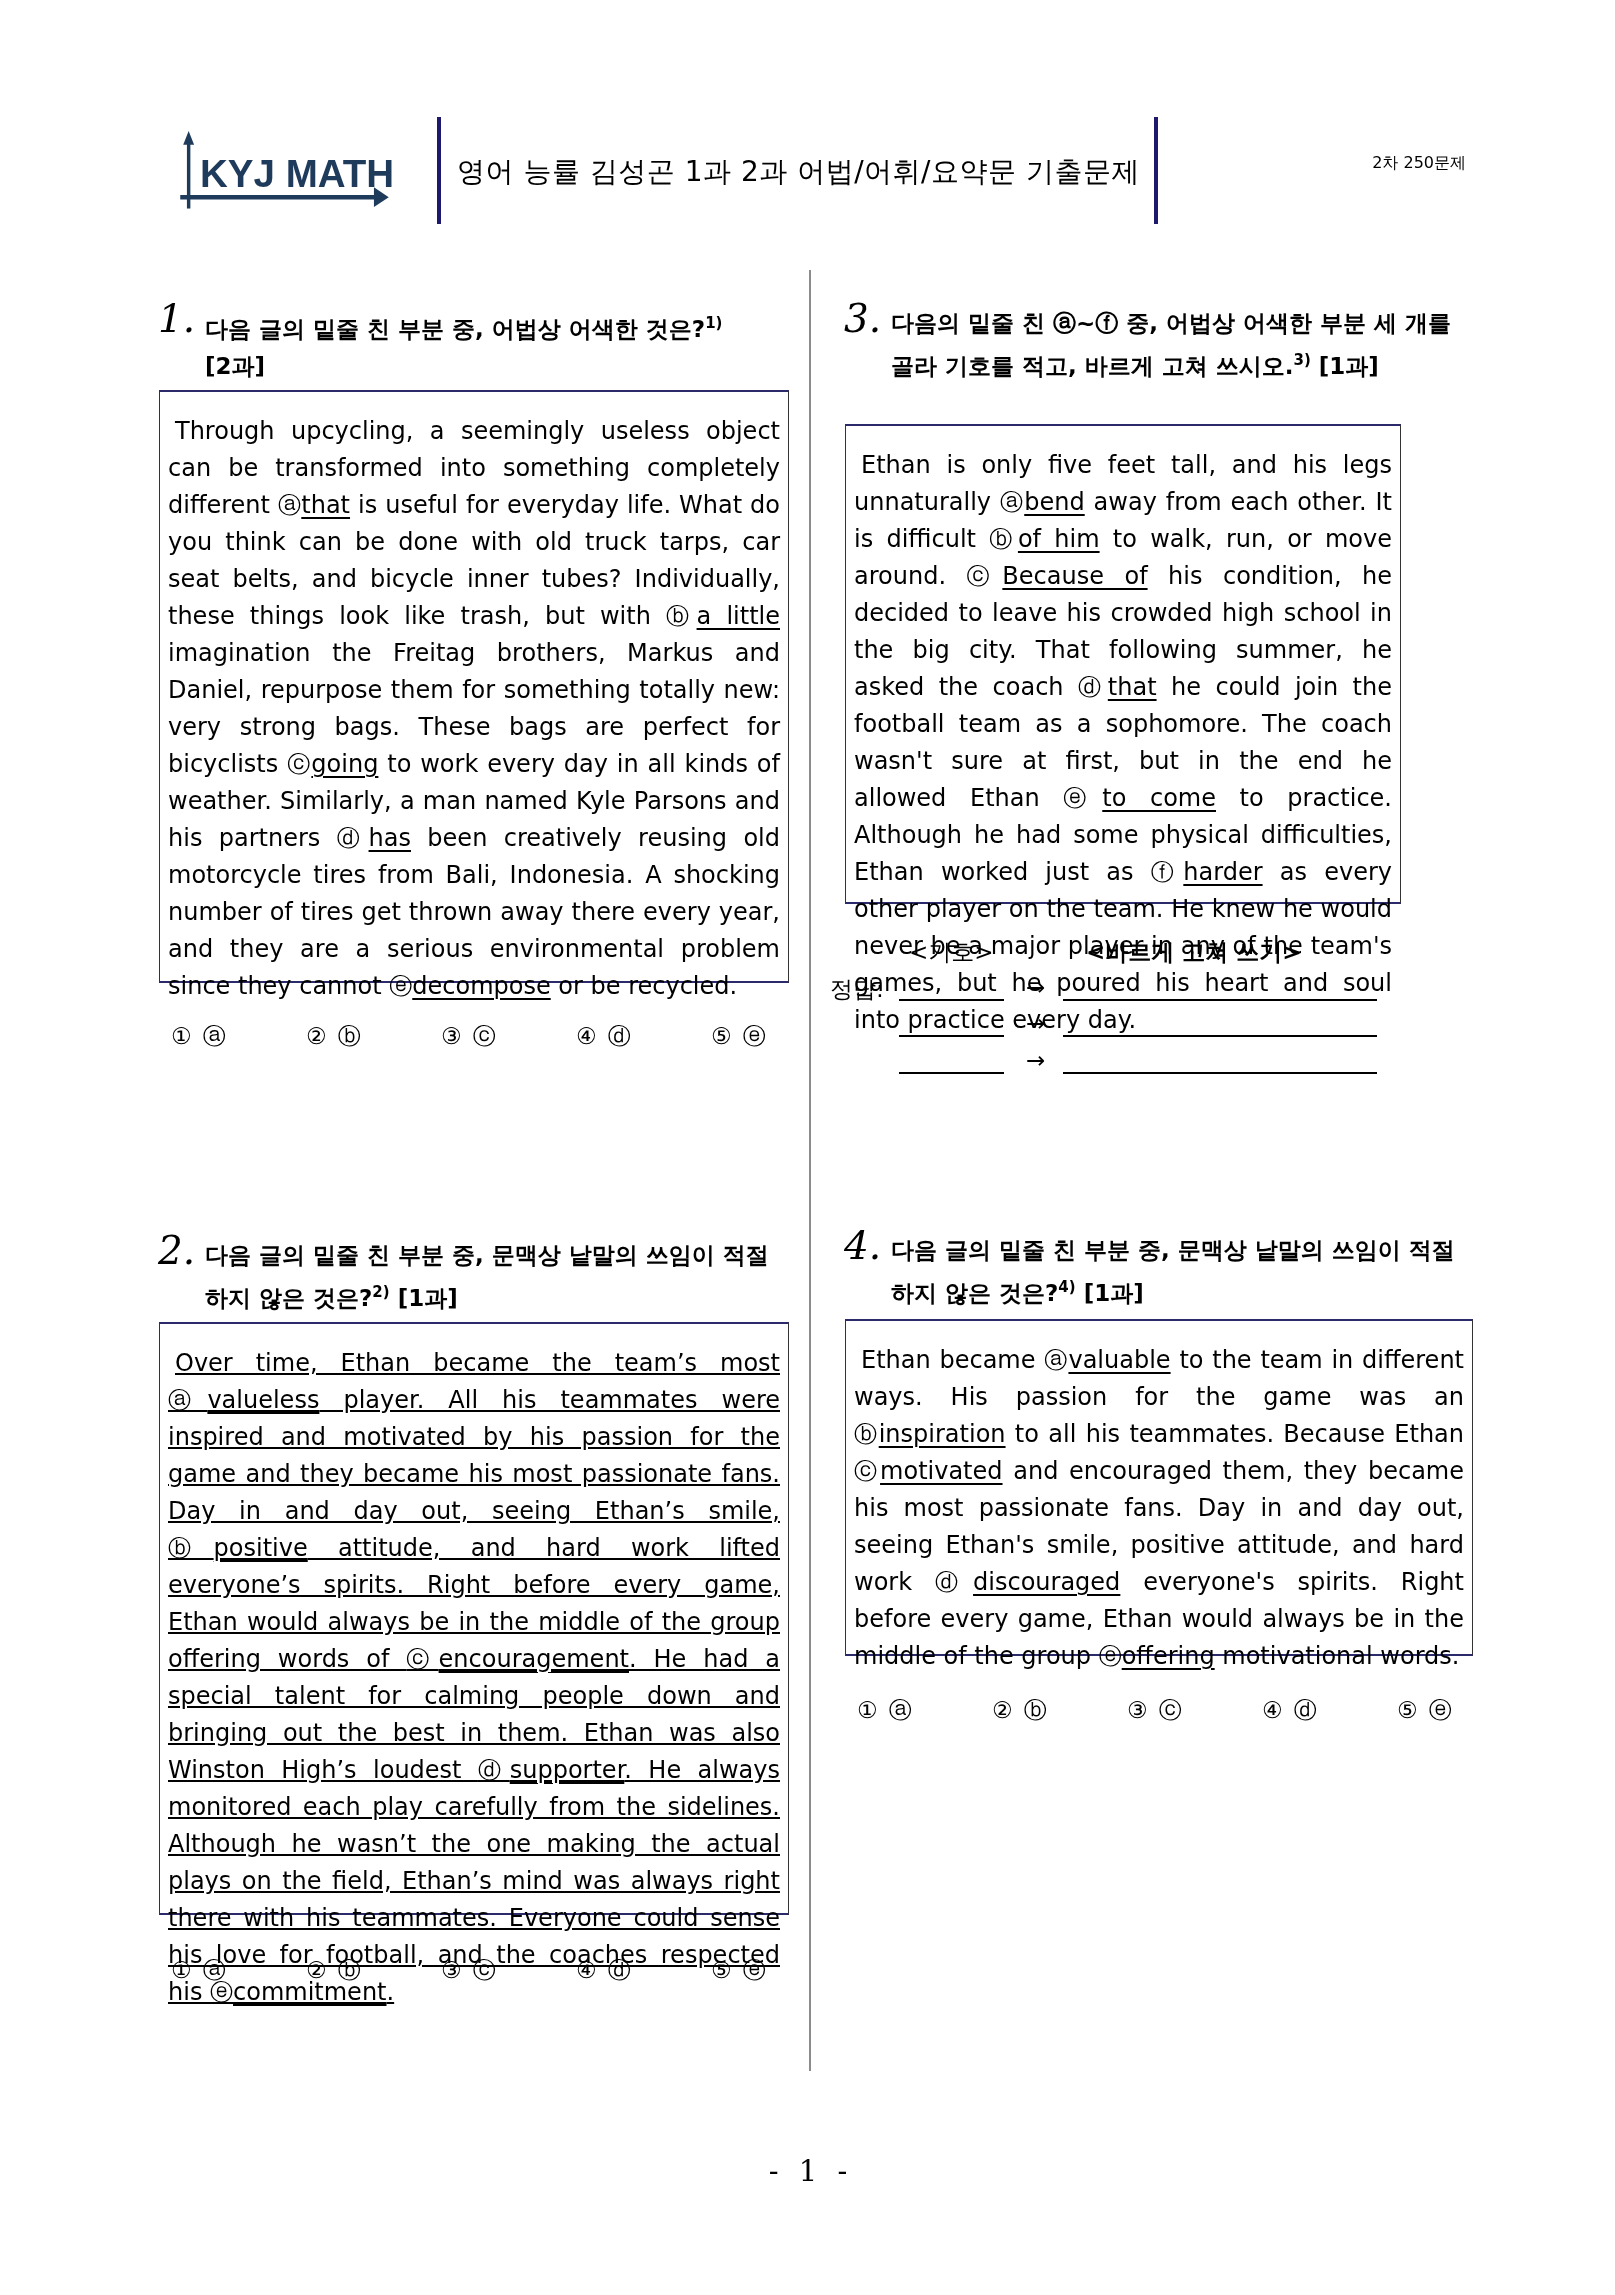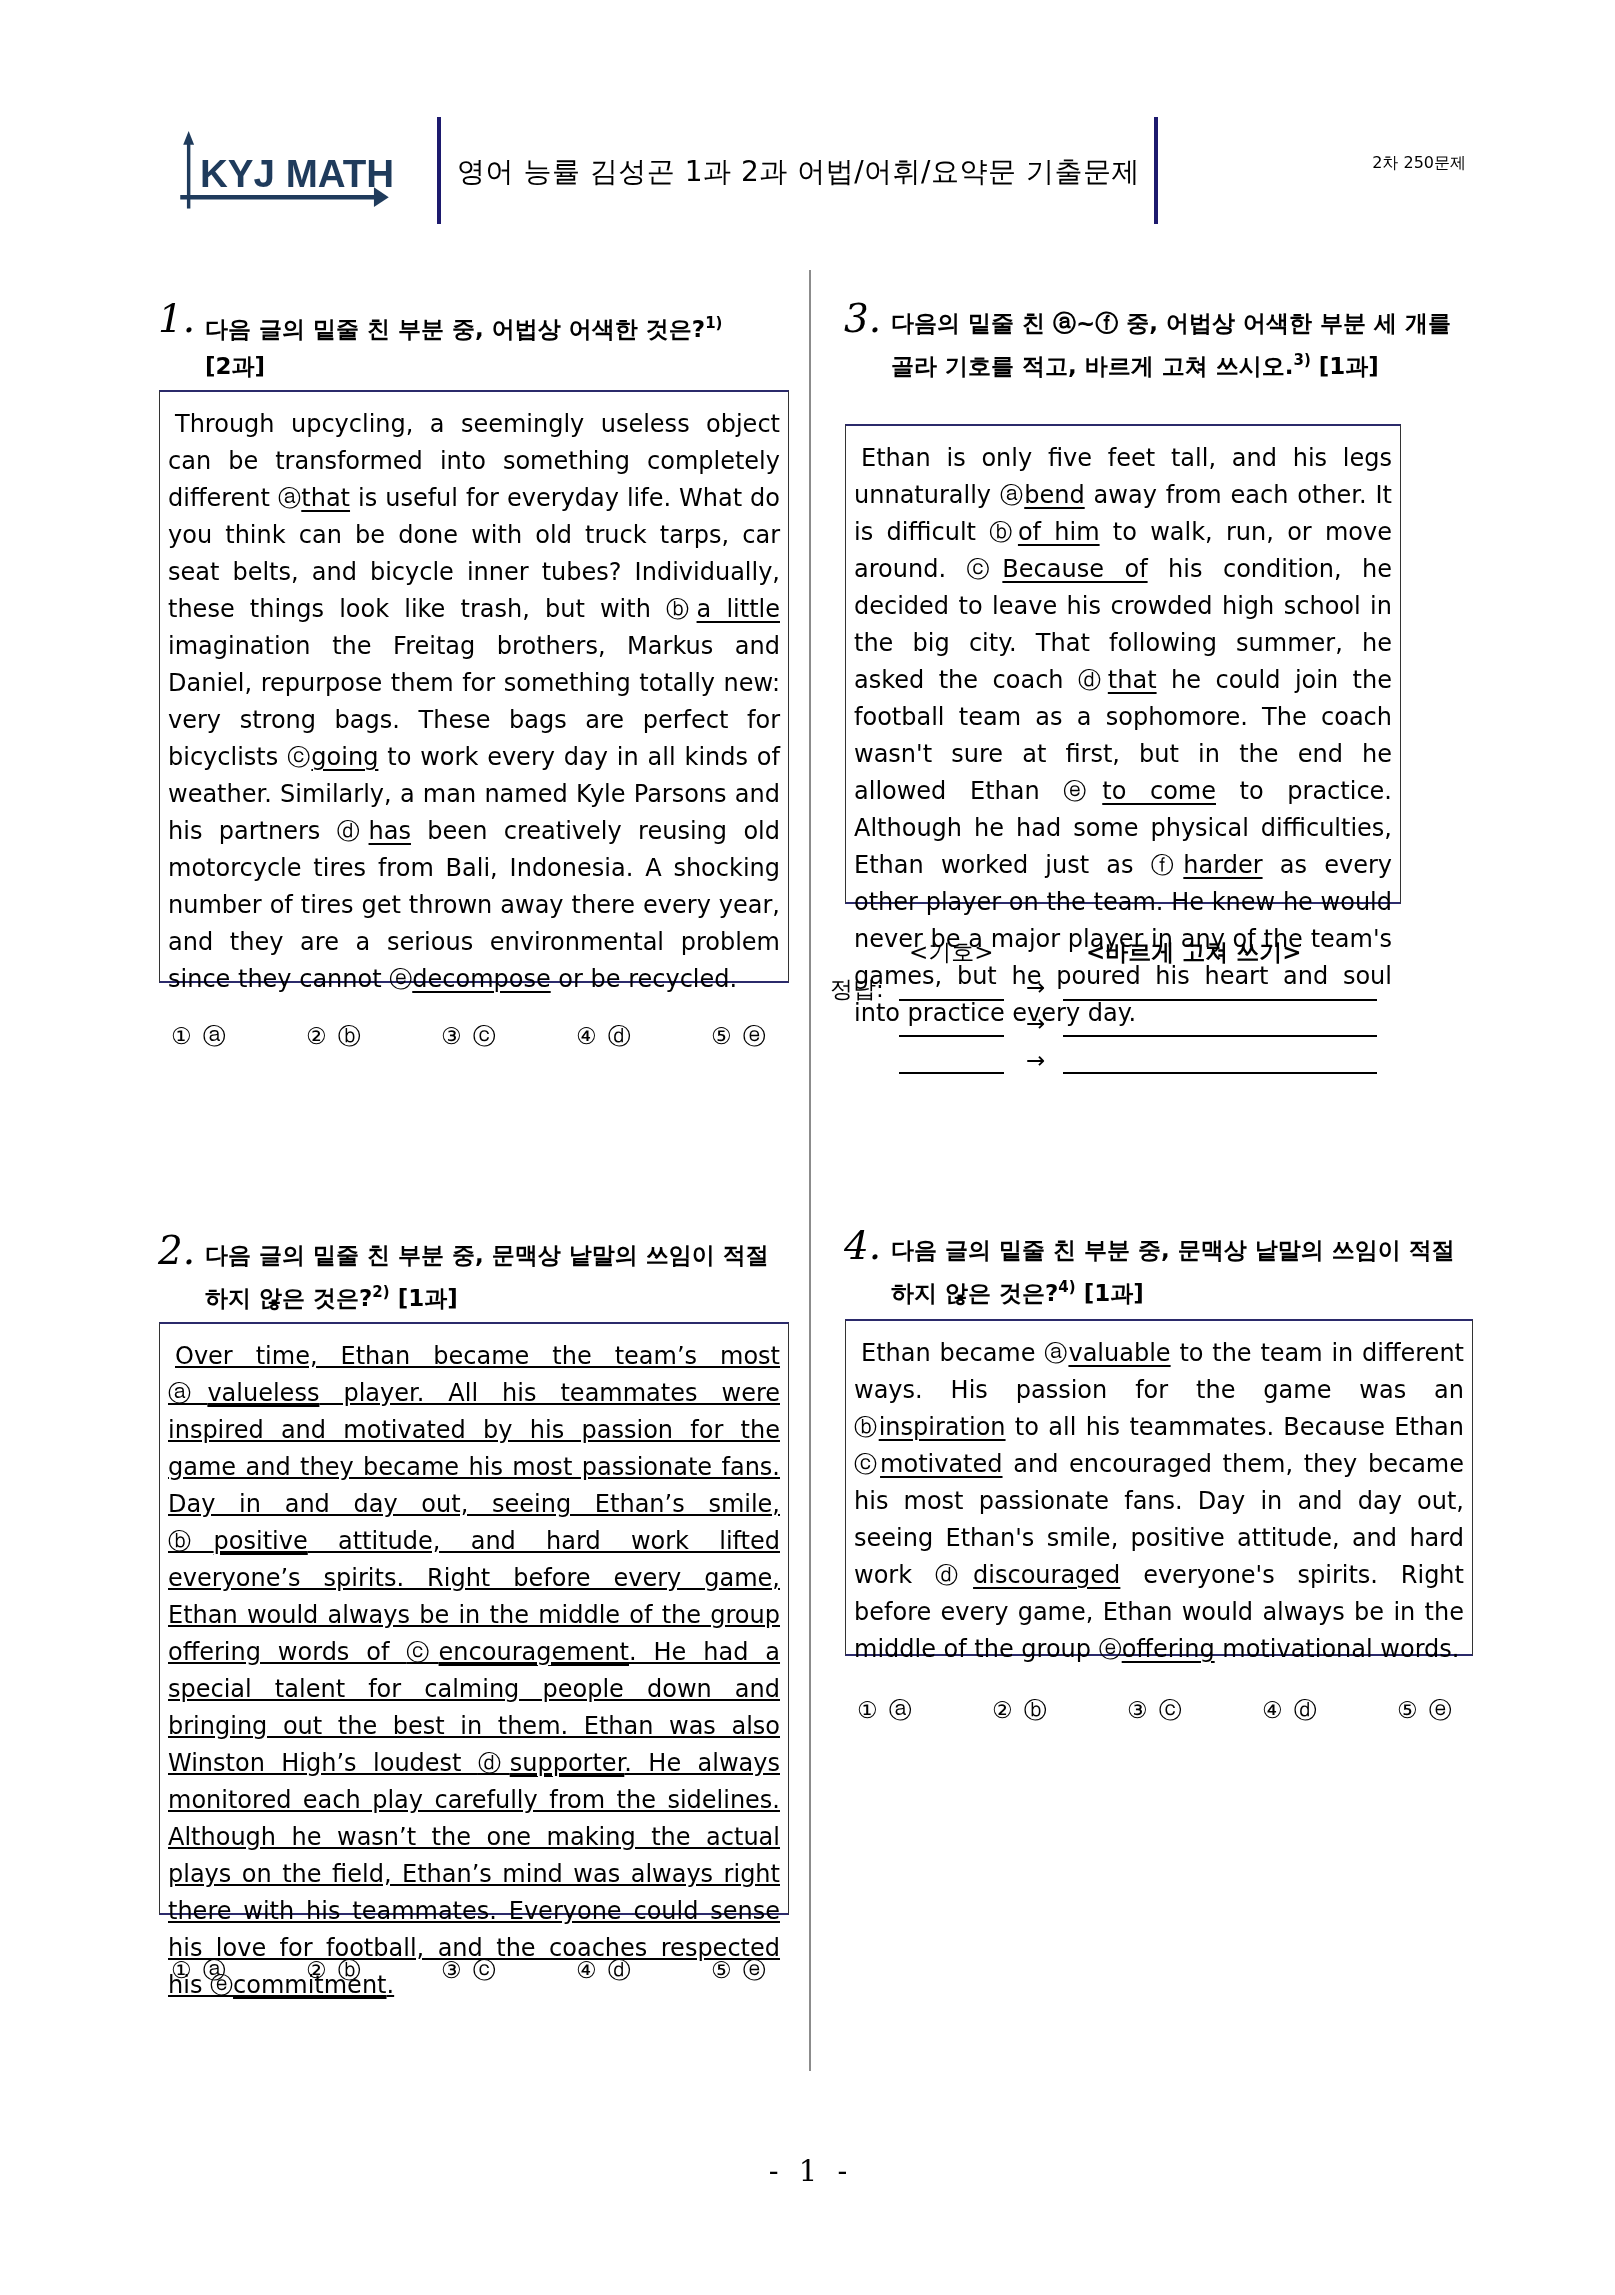--- a/index.html
+++ b/index.html
@@ -21,21 +21,21 @@
   
   .q-title { font-weight: bold; font-size: 23px; line-height: 37px; }
   .q-num { position: absolute; left: 0; top: -5px; font-family: "DejaVu Serif", "Liberation Serif", serif; font-style: italic; font-weight: normal; font-size: 39px; }
   .q-text { margin-left: 47px; display: block; }
   .fn { font-size: 15px; vertical-align: super; font-weight: bold; }
 
   
   .box {
     border-top: 2px solid #2b2a6b; border-bottom: 2px solid #2b2a6b;
     border-left: 1px solid #333; border-right: 1px solid #333;
-    box-sizing: border-box; padding: 14px 8px 3px 8px;
+    box-sizing: border-box; padding: 21px 8px 3px 8px;
     font-size: 24px; line-height: 37px; text-align: justify; text-align-last: left;
   }
   .box p { margin: 0; text-indent: 7px; }
   .u { text-decoration: underline; text-underline-offset: 4px; text-decoration-thickness: 1.5px; }
   .m { font-size: 23px; }
 
   
   .choices { display: flex; font-size: 23px; }
   .choice { width: 135px; white-space: nowrap; }
   .choice span + span { margin-left: 11px; }

